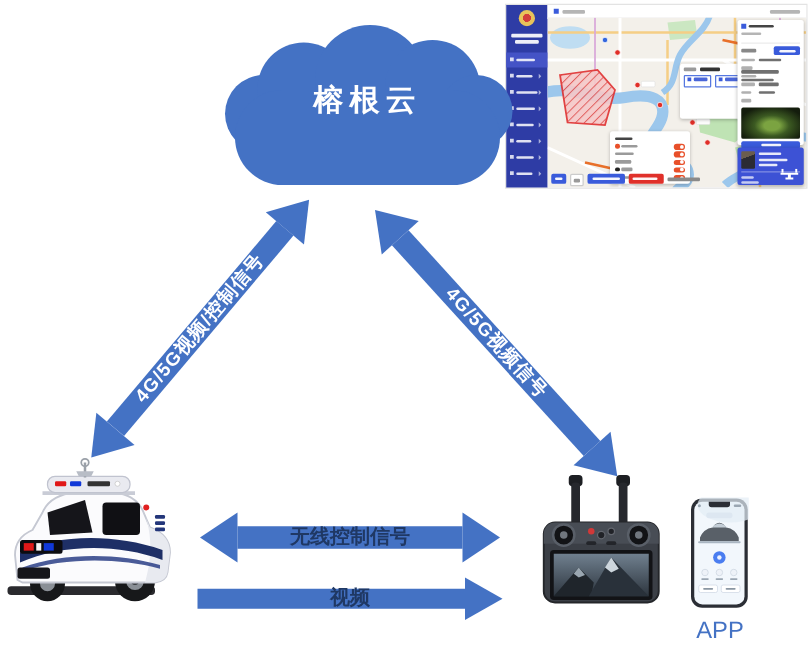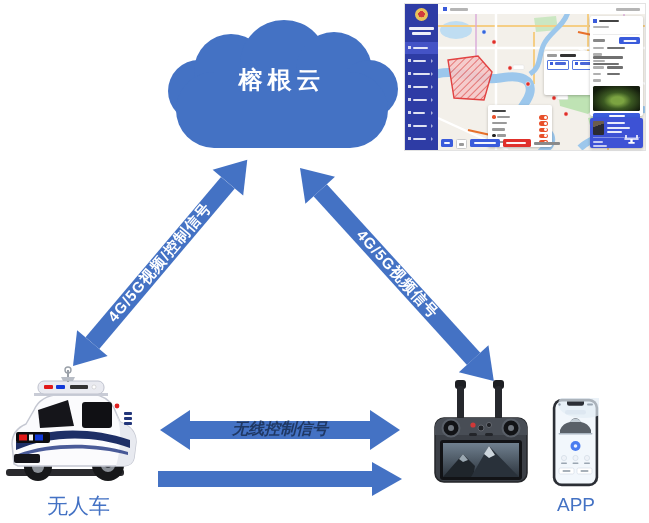--- a/index.html
+++ b/index.html
@@ -1,20 +1,20 @@
 <!DOCTYPE html>
 <html style="--arrow-blue: #4472C4; --arrow-text-dark: #1F3864; --node-label-blue: #4472C4; --console-sidebar-blue: #2E3CA5; --console-accent-blue: #3A5BDB; --console-danger-red: #E0302A; --map-water-blue: #9CC7EC; --map-park-green: #BFE3B4; --restricted-zone-red: #E03030; --toggle-orange: #E8502A;"><head>
 <meta charset="utf-8">
 <style>
   html,body{margin:0;padding:0;background:#fff;}
   .stage{position:relative;width:649px;height:523px;background:#fff;overflow:hidden;
          font-family:"Liberation Sans","DejaVu Sans",sans-serif;}
 
   
-  .cloud{position:absolute;left:168px;top:20px;width:228px;height:133px;z-index:2;}
+  .cloud{position:absolute;left:180px;top:20px;width:228px;height:133px;z-index:2;}
   .cloud .cb{position:absolute;border-radius:50%;background:var(--arrow-blue,#4472C4);}
   .cloud .base{position:absolute;left:8px;top:52px;width:212px;height:76px;border-radius:38px;
                background:var(--arrow-blue,#4472C4);}
   .cloud-label{position:absolute;left:0;right:0;top:44px;text-align:center;color:#fff;
                font-size:24px;font-weight:bold;letter-spacing:5px;}
 
   
   .arrow{position:absolute;display:flex;align-items:center;z-index:1;}
   .arrow .hl,.arrow .hr{width:0;height:0;border-style:solid;border-color:transparent;flex:0 0 auto;}
   .arrow .hl{border-right-color:var(--arrow-blue,#4472C4);}
@@ -25,21 +25,21 @@
   .diag .hr,.h2a .hr{border-width:20px 0 20px 30px;}
   .h1a{height:34px;}
   .h1a .shaft{height:16px;}
   .h1a .hr{border-width:17px 0 17px 30px;}
   .alabel{position:absolute;left:0;right:0;top:50%;transform:translateY(-52%);
           text-align:center;font-weight:bold;white-space:nowrap;}
   .diag .alabel{color:#fff;font-size:15px;letter-spacing:1px;}
   .hor .alabel{color:var(--arrow-text-dark,#1F3864);font-size:16px;}
   #link-vehicle-cloud{left:73px;top:346px;width:270px;transform:rotate(-49.8deg);transform-origin:0 50%;}
   #link-controller-cloud{left:300px;top:148px;width:288px;transform:rotate(47.7deg);transform-origin:0 50%;}
-  #link-wireless{left:160px;top:410px;width:240px;font-style:italic;}
+  #link-wireless{left:160px;top:410px;width:240px;}
   #link-video{left:158px;top:462px;width:244px;}
 
   
   .node-label{position:absolute;text-align:center;color:var(--node-label-blue,#4472C4);
               font-size:21px;z-index:3;}
 
   
   .console{position:absolute;left:405px;top:4px;width:240px;height:146px;background:#fff;
            box-shadow:0 0 0 1px #e3e3e3;z-index:2;font-size:0;}
   .sidebar{position:absolute;left:0;top:0;width:33px;height:146px;
@@ -348,20 +348,21 @@
   </div>
   <div class="arrow h2a hor" id="link-wireless">
     <span class="hl"></span>
       <span class="shaft"></span>
       <span class="hr"></span>
     <span class="alabel">无线控制信号</span>
   </div>
   <div class="arrow h1a hor" id="link-video">
     <span class="shaft"></span>
       <span class="hr"></span>
+    <span class="alabel">视频</span>
   </div>
 
   <div class="device" style="left:4px;top:366px">
     <svg width="150" height="128" viewBox="0 0 150 128">
       <rect x="2" y="103" width="118" height="7" rx="3" fill="#2a2a2e"></rect>
       <circle cx="104" cy="99" r="16" fill="#17181a"></circle>
         <circle cx="104" cy="99" r="7" fill="#8a8f96"></circle>
         <circle cx="104" cy="99" r="3" fill="#3a3d42"></circle>
       <circle cx="34" cy="101" r="14" fill="#17181a"></circle>
         <circle cx="34" cy="101" r="6" fill="#8a8f96"></circle>
@@ -450,16 +451,15 @@
       </g>
       <g fill="#fff" stroke="#d5dde8" stroke-width=".7">
         <rect x="7" y="70" width="15" height="6" rx="1.5"></rect>
           <rect x="25" y="70" width="15" height="6" rx="1.5"></rect>
       </g>
       <rect x="10.5" y="72.3" width="8" height="1.4" rx=".7" fill="#8b97a3"></rect>
       <rect x="28.5" y="72.3" width="8" height="1.4" rx=".7" fill="#8b97a3"></rect>
     </svg>
   </div>
 
-  <div class="node-label" style="left:6px;top:492px;width:145px">无人车</div>
   <div class="node-label" style="left:552px;top:494px;width:48px;font-size:19px">APP</div>
 
 </div>
 
 </body></html>

